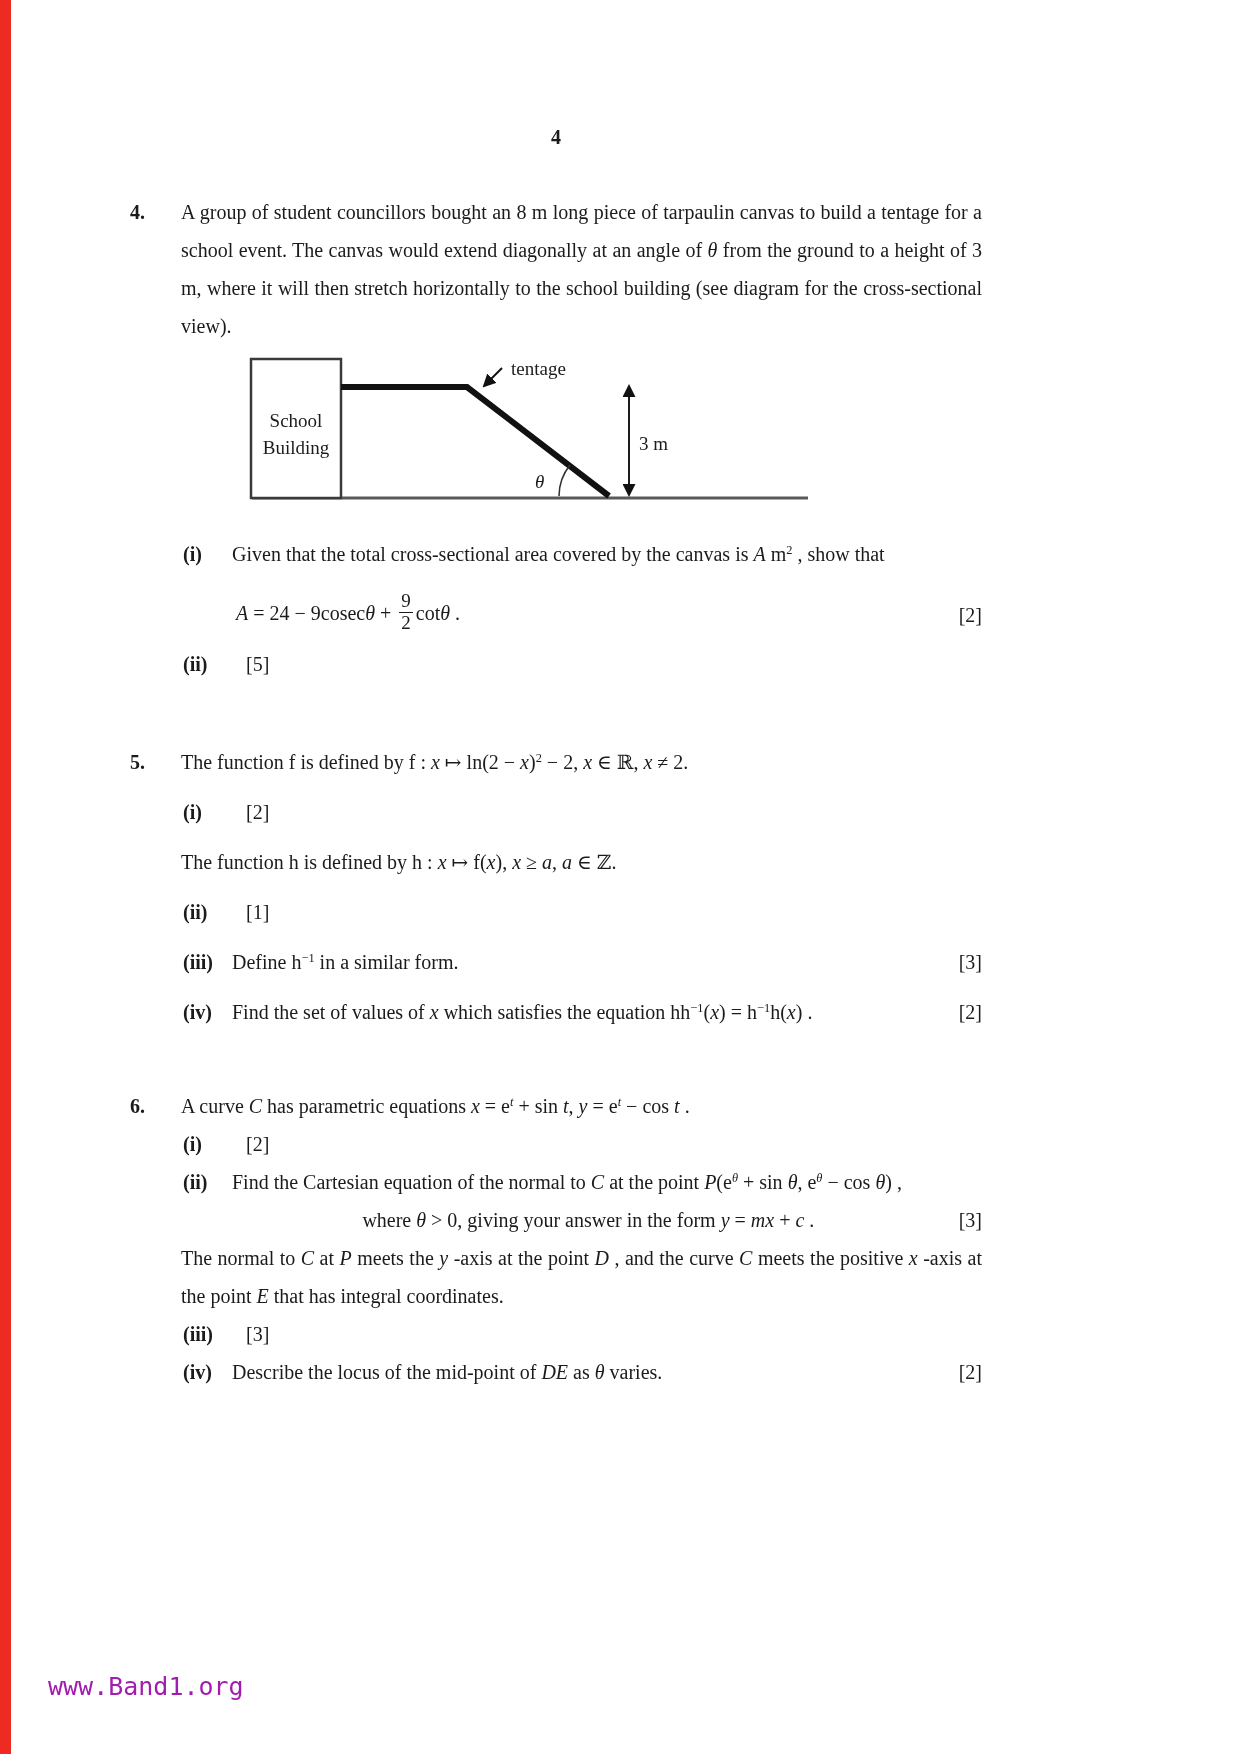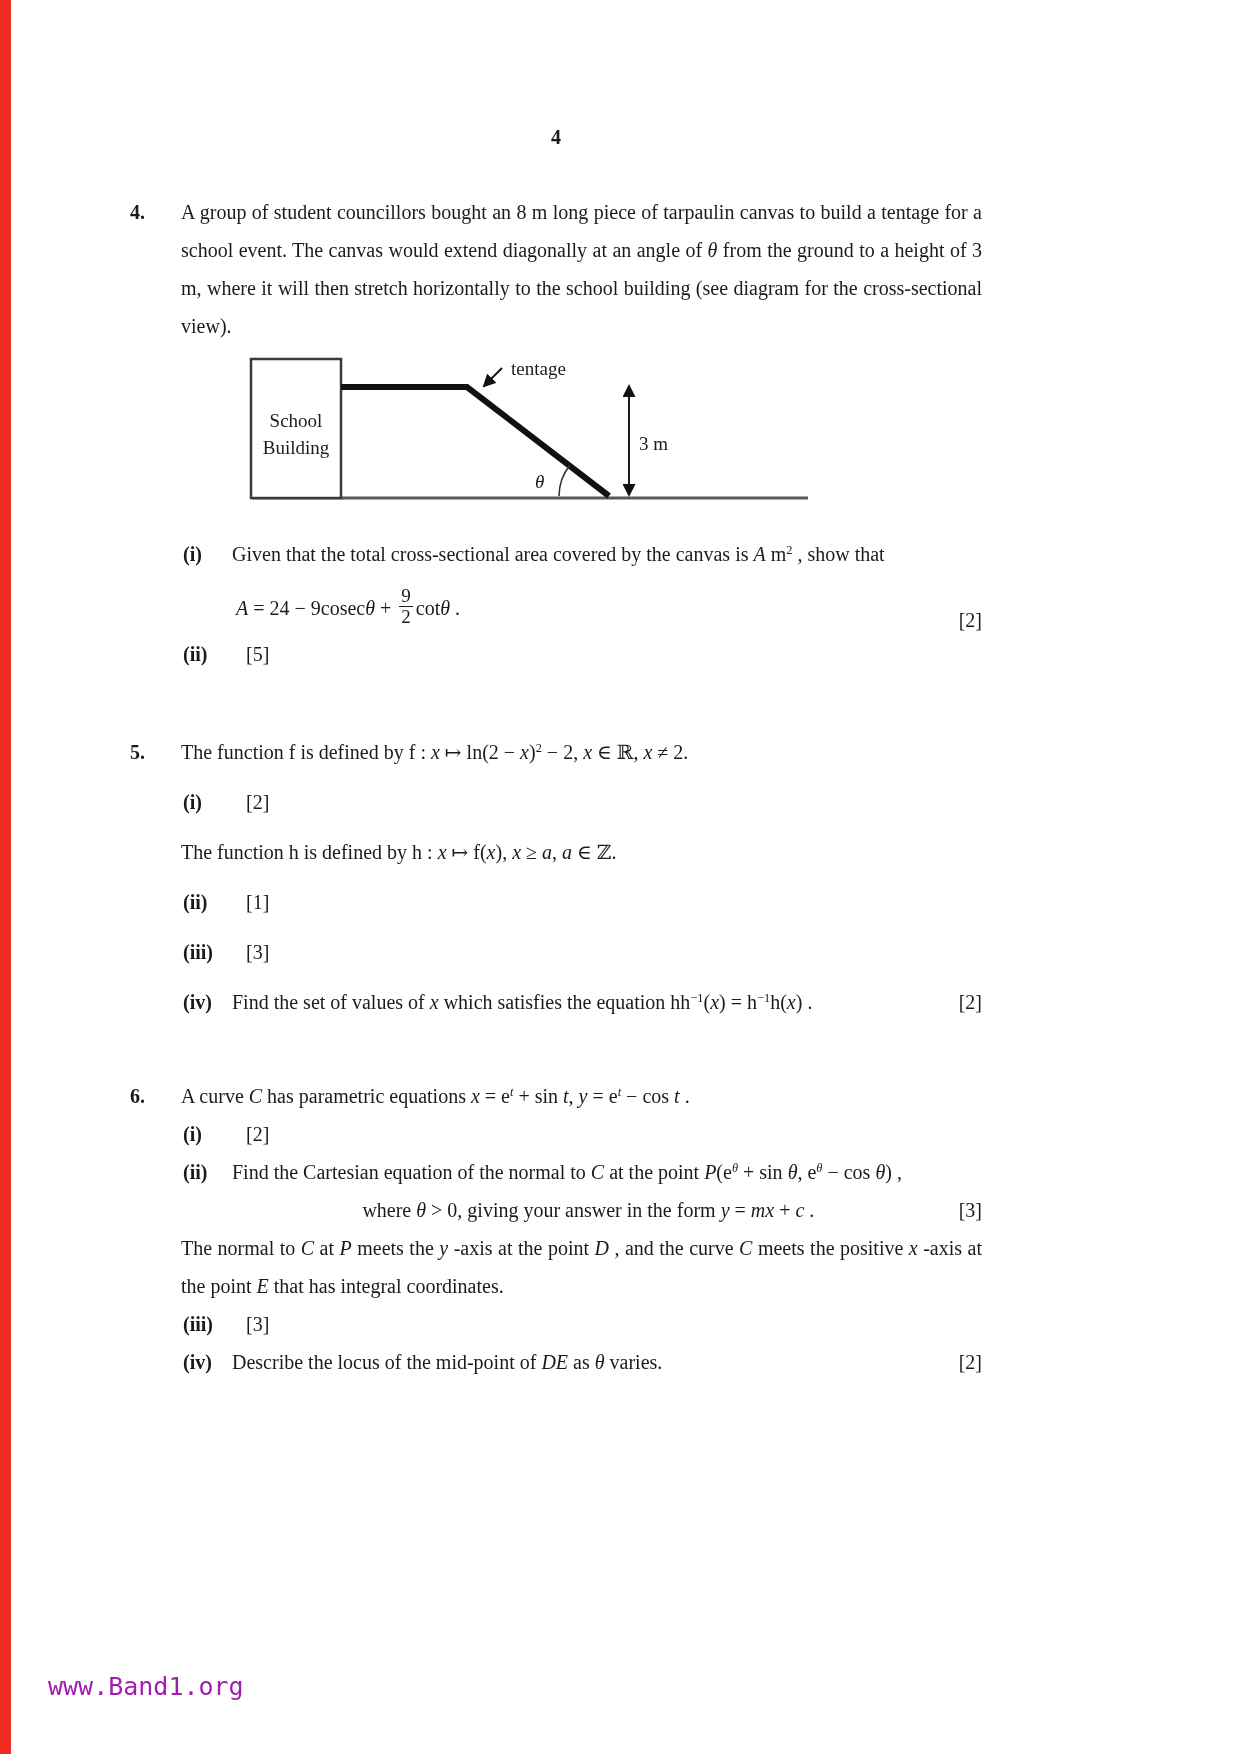--- a/index.html
+++ b/index.html
@@ -14,21 +14,21 @@
   .question{margin-top:0;}
   .qrow{display:flex;align-items:baseline;}
   .qnum{width:51px;font-weight:bold;flex:none;}
   .qbody{flex:1;line-height:38px;}
   .just{text-align:justify;}
   .indented{padding-left:51px;line-height:38px;}
   .part{display:flex;align-items:baseline;padding-left:53px;line-height:38px;}
   .plabel{width:49px;font-weight:bold;flex:none;}
   .ptext{flex:1;}
   .marks{margin-left:14px;flex:none;}
-  .formula-row{display:flex;align-items:flex-end;padding-left:106px;line-height:1.1;margin-top:6px;margin-bottom:4px;min-height:52px;}
+  .formula-row{display:flex;align-items:center;padding-left:106px;line-height:1.1;margin-top:16px;margin-bottom:4px;min-height:52px;}
   .formula-row .spacer{flex:1;}
   sup{font-size:0.62em;vertical-align:0.6em;line-height:0;}
   i{font-style:italic;}
   .frac{display:inline-flex;flex-direction:column;align-items:center;vertical-align:middle;line-height:1.08;font-size:0.95em;margin:0 3px;position:relative;top:-3px;}
   .frac span:last-child{border-top:1.7px solid #1b1b1b;padding:0 2px;}
   svg.diagram{display:block;margin:10px 0 6px 0;}
   svg text{font-family:"Liberation Serif","DejaVu Serif",serif;font-size:19px;fill:#1b1b1b;}
   svg text.it{font-style:italic;}
   .footer{position:absolute;left:48px;top:1672px;font-family:"DejaVu Sans Mono","Liberation Mono",monospace;font-size:25px;font-weight:500;color:#a21caf;}
   .mt12{margin-top:12px;}
@@ -98,20 +98,21 @@
       <div class="plabel">(i)</div>
       <div class="marks">[2]</div>
     </div>
     <div class="indented mt12">The function h is defined by h : <i>x</i> ↦ f(<i>x</i>), <i>x</i> ≥ <i>a</i>, <i>a</i> ∈ ℤ.</div>
     <div class="part mt12">
       <div class="plabel">(ii)</div>
       <div class="marks">[1]</div>
     </div>
     <div class="part mt12">
       <div class="plabel">(iii)</div>
+      <div class="ptext">Define h<sup>−1</sup> in a similar form.</div>
       <div class="marks">[3]</div>
     </div>
     <div class="part mt12">
       <div class="plabel">(iv)</div>
       <div class="ptext">Find the set of values of <i>x</i> which satisfies the equation hh<sup>−1</sup>(<i>x</i>) = h<sup>−1</sup>h(<i>x</i>) .</div>
       <div class="marks">[2]</div>
     </div>
   </section>
 
   <section class="question mt56">

